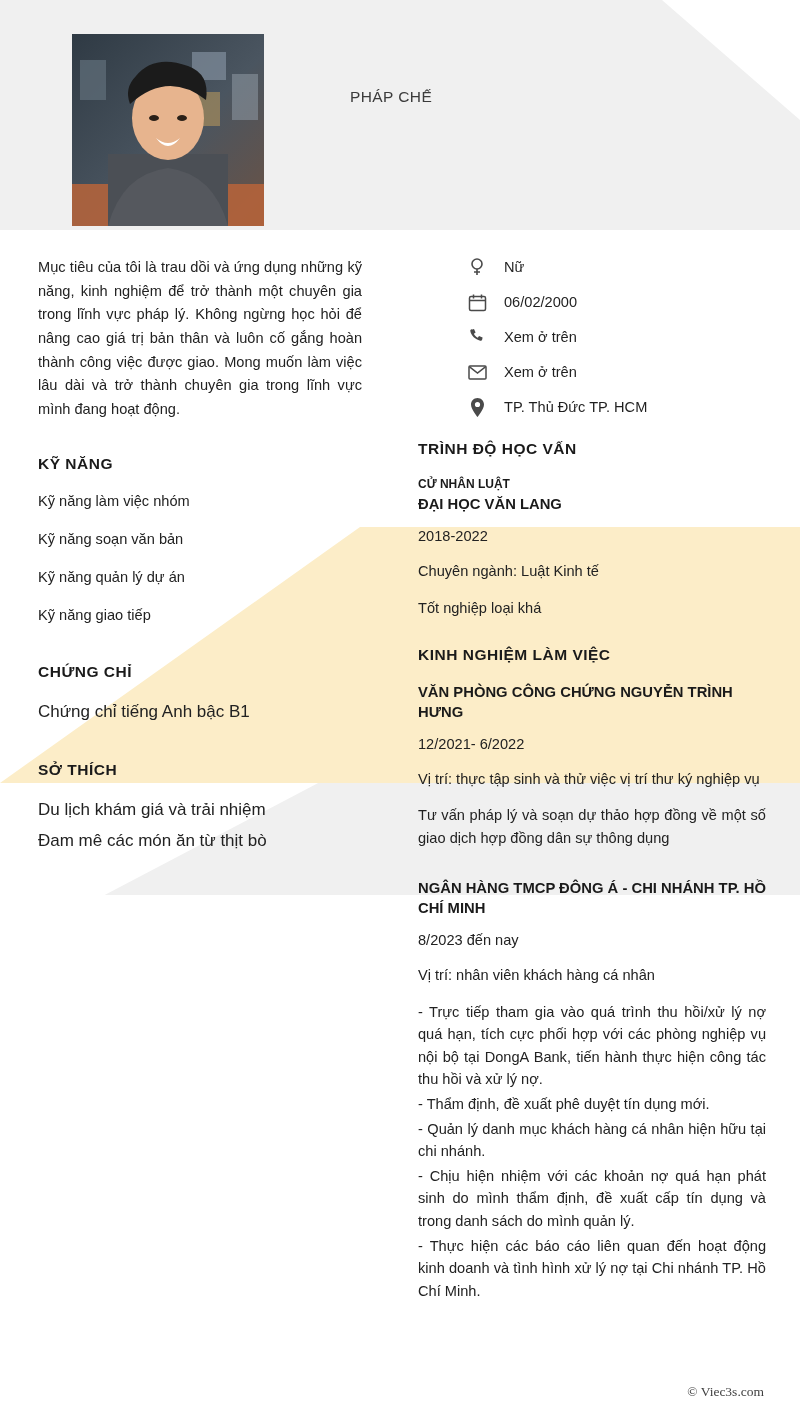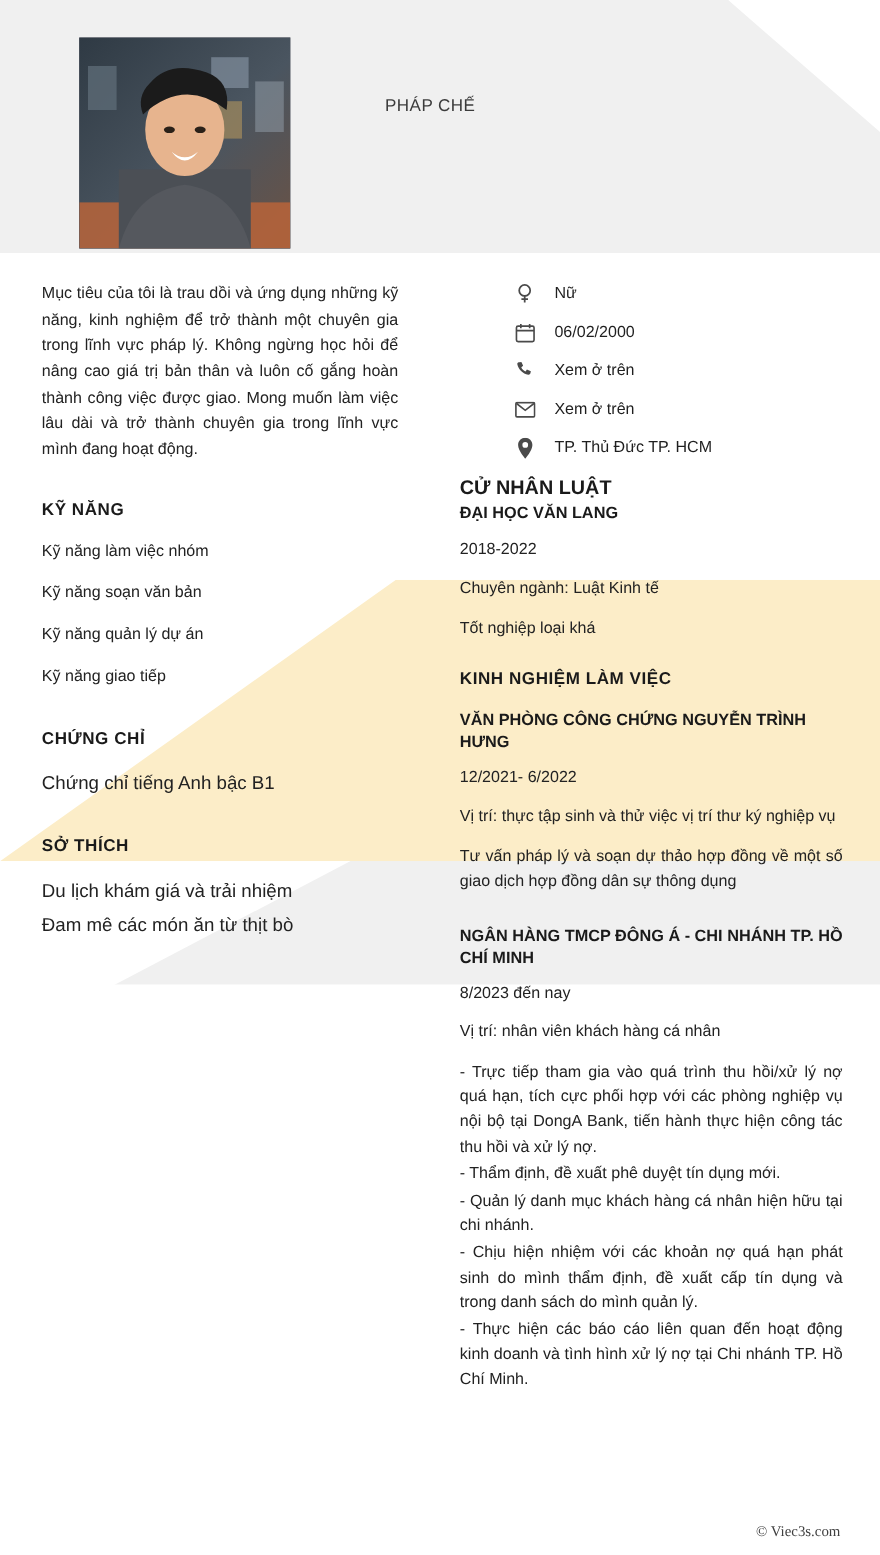--- a/index.html
+++ b/index.html
@@ -183,21 +183,21 @@
     margin-right: 16px;
     display: inline-flex;
     align-items: center;
     justify-content: center;
     color: #4a4a4a;
   }
   .contact-icon svg { display: block; }
 
   
   .entry-title {
-    font-size: 18px;
+    font-size: 12px;
     font-weight: bold;
     color: #1a1a1a;
     line-height: 1.36;
     margin: 0 0 2px 0;
   }
   .entry-sub {
     font-size: 14.8px;
     font-weight: bold;
     color: #1a1a1a;
     line-height: 1.36;
@@ -331,20 +331,21 @@
           <li class="contact-item">
             <span class="contact-icon">
               <svg width="15" height="19" viewBox="0 0 15 19" fill="currentColor">
                 <path d="M7.5 0C3.9 0 1 2.9 1 6.5 1 11.4 7.5 19 7.5 19S14 11.4 14 6.5C14 2.9 11.1 0 7.5 0zm0 9.1a2.6 2.6 0 1 1 0-5.2 2.6 2.6 0 0 1 0 5.2z"></path>
               </svg>
             </span>
             <span>TP. Thủ Đức TP. HCM</span>
           </li>
         </ul>
 
+        <h2 class="section-title" style="margin-top:22px">TRÌNH ĐỘ HỌC VẤN</h2>
         <p class="entry-title">CỬ NHÂN LUẬT</p>
         <p class="entry-sub">ĐẠI HỌC VĂN LANG</p>
         <p class="entry-date">2018-2022</p>
         <p class="entry-line">Chuyên ngành: Luật Kinh tế</p>
         <p class="entry-line">Tốt nghiệp loại khá</p>
 
         <h2 class="section-title" style="margin-top:26px">KINH NGHIỆM LÀM VIỆC</h2>
 
         <p class="entry-sub">VĂN PHÒNG CÔNG CHỨNG NGUYỄN TRÌNH HƯNG</p>
         <p class="entry-date">12/2021- 6/2022</p>

